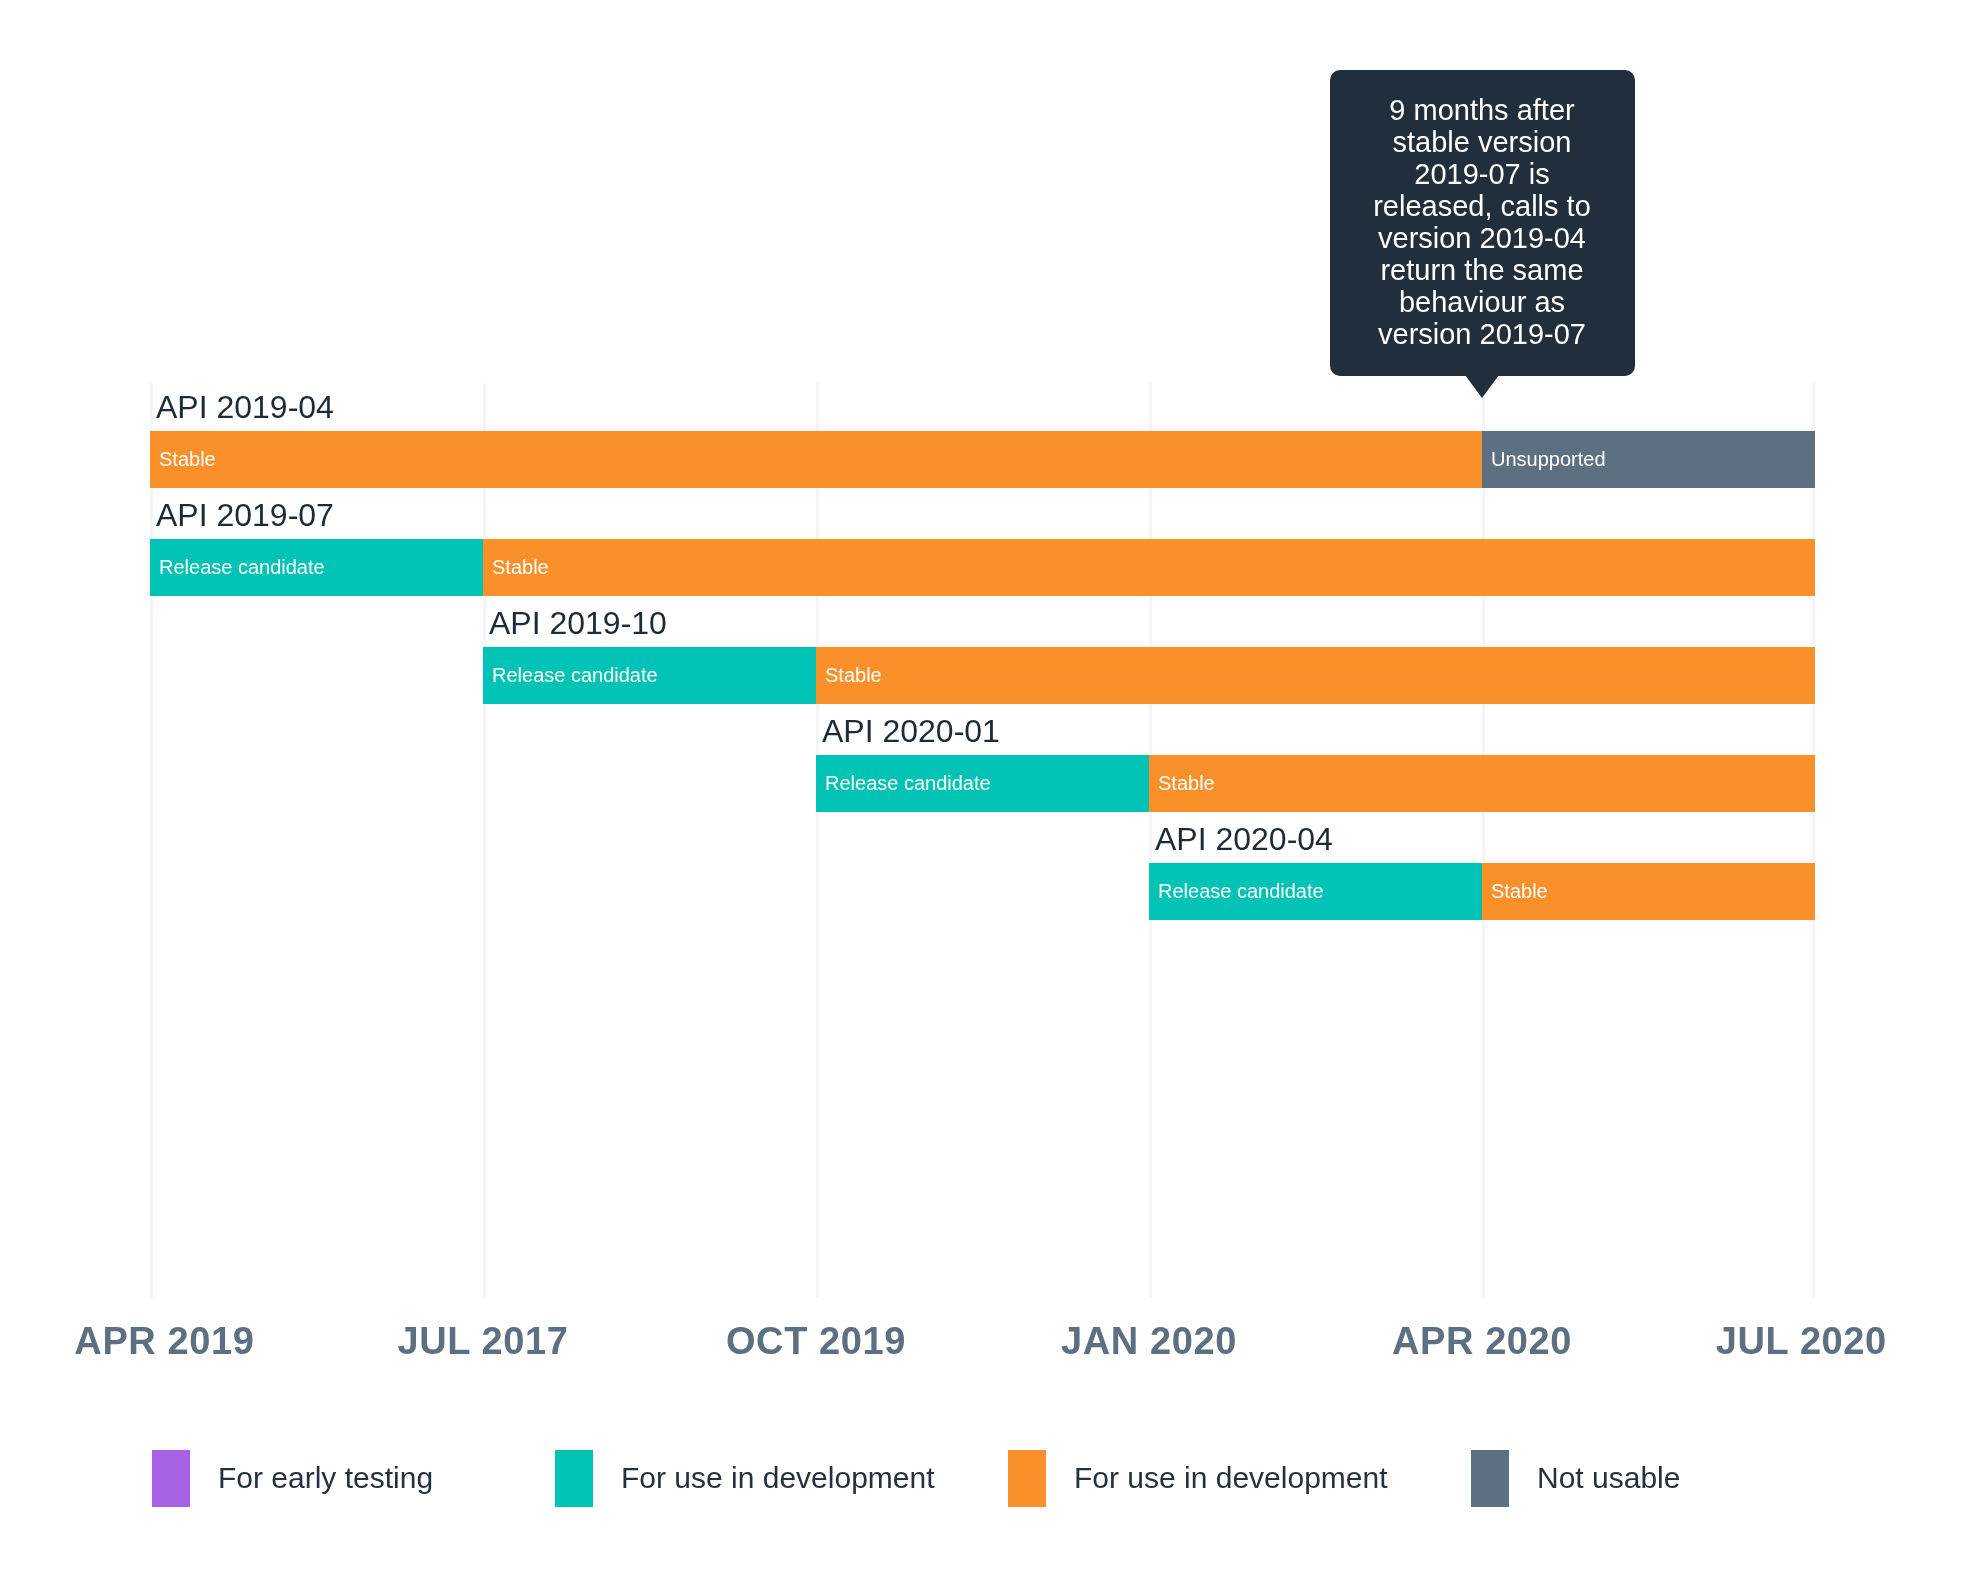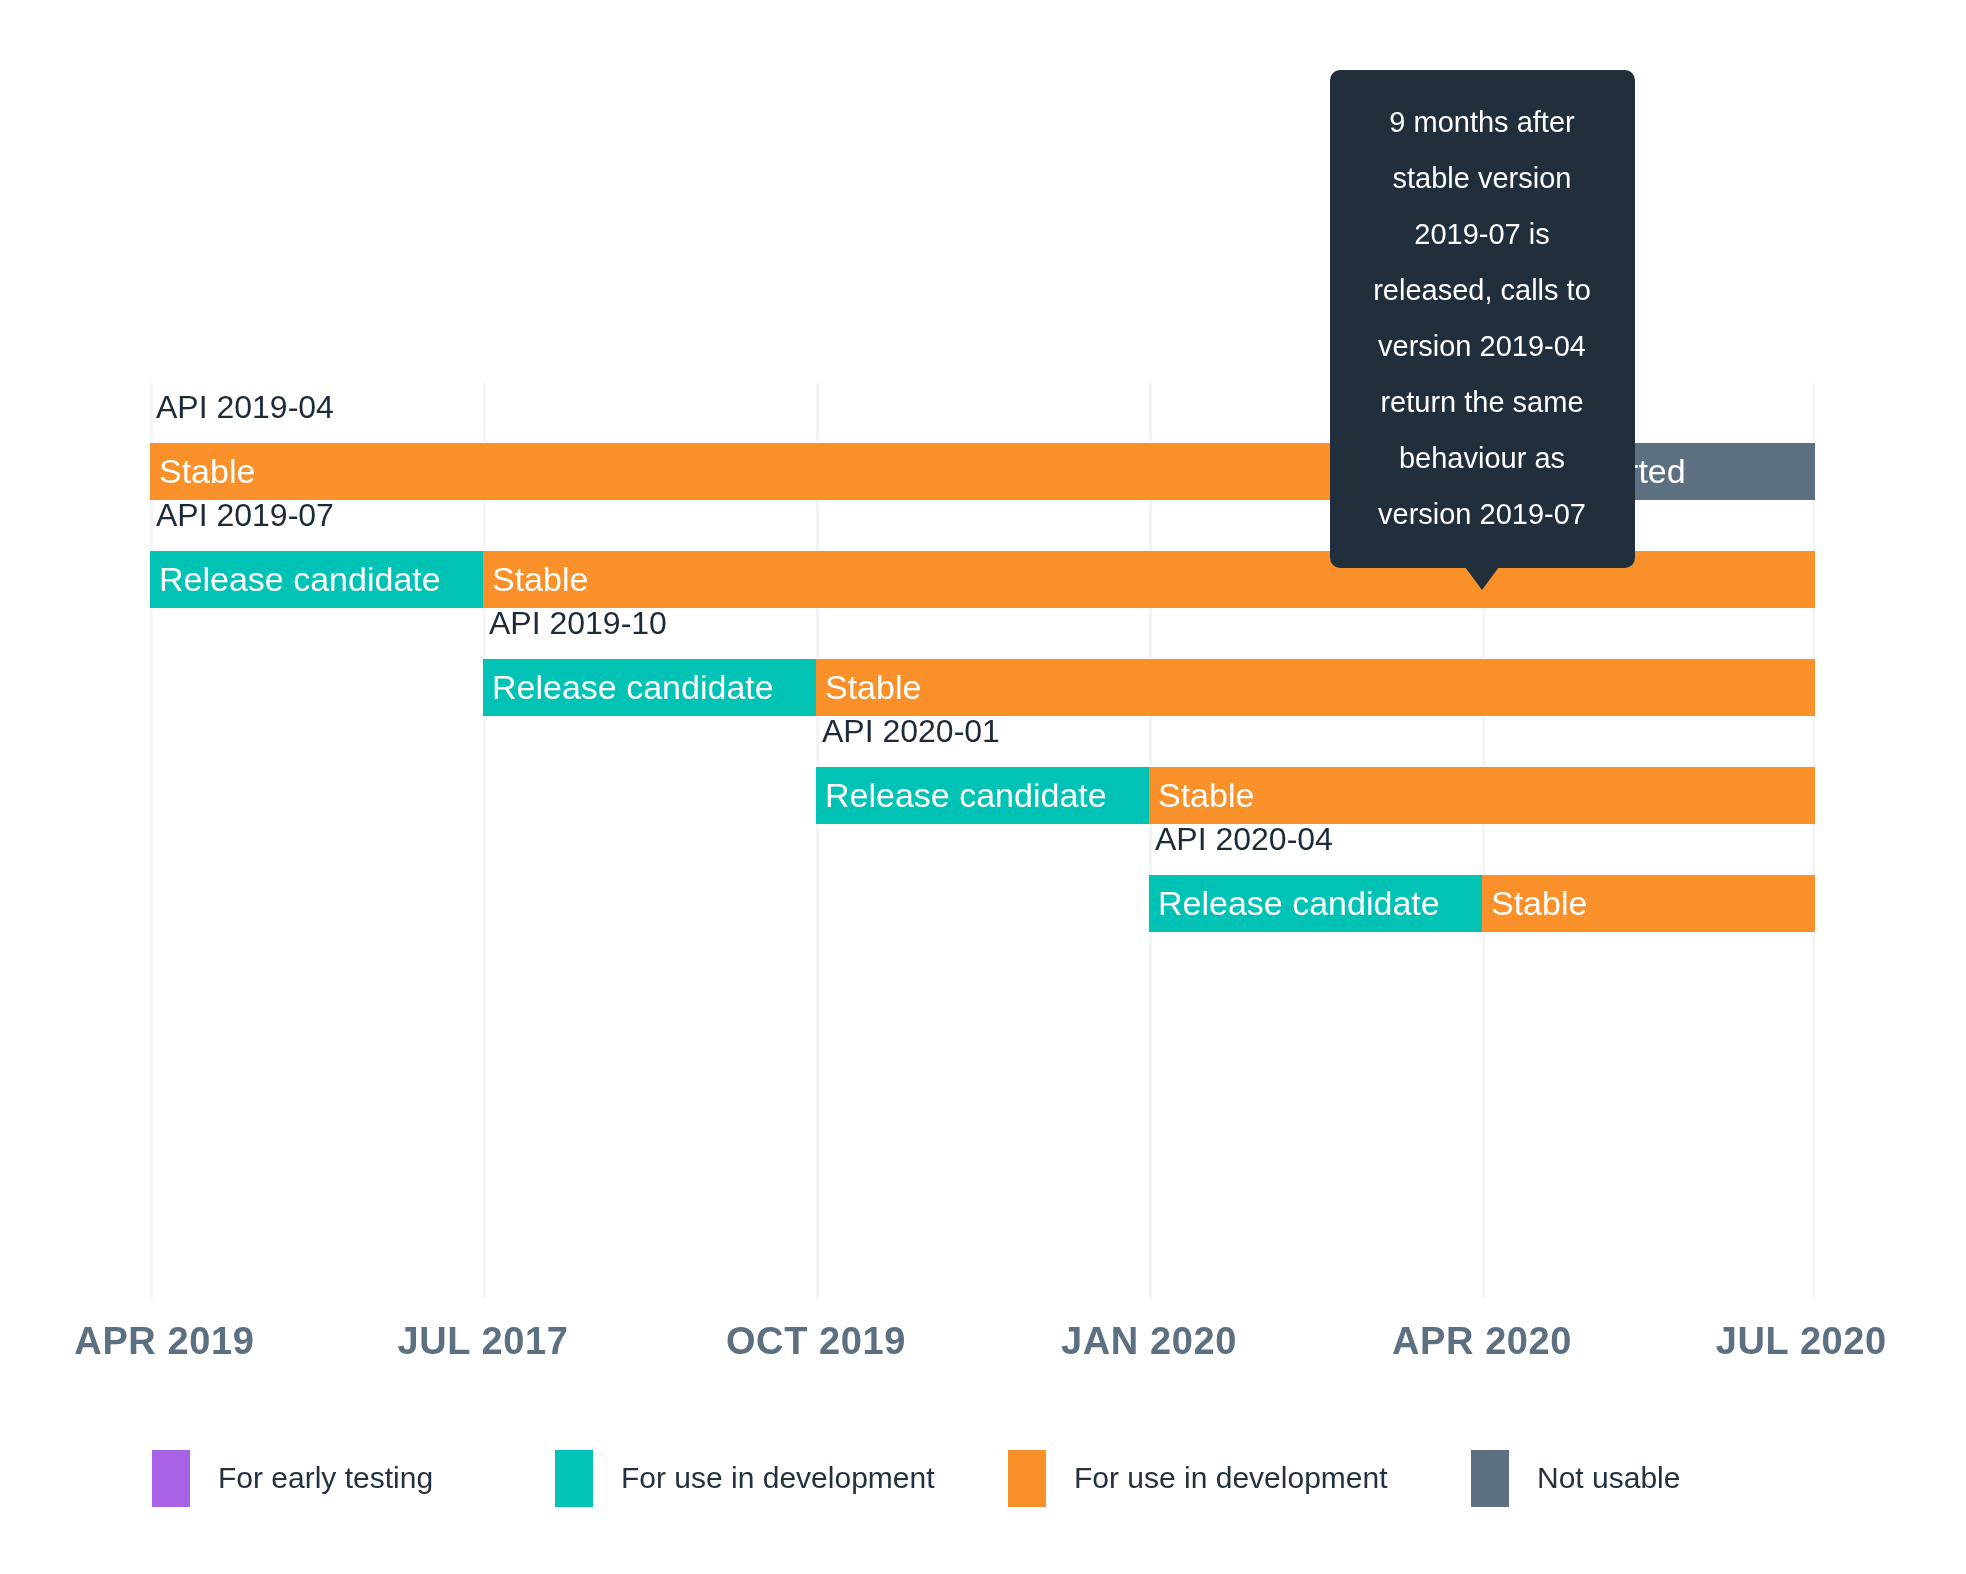--- a/index.html
+++ b/index.html
@@ -58,26 +58,26 @@
   }
   .bar-track {
     position: absolute;
     top: 48px;
     height: 57px;
     left: 0;
     width: 100%;
   }
   .seg {
     position: absolute;
-    top: 12px;
+    top: 0;
     height: 57px;
     display: flex;
     align-items: center;
     color: #ffffff;
-    font-size: 34px;
+    font-size: 20px;
     padding-left: 9px;
     white-space: nowrap;
     overflow: hidden;
   }
 
   
   #axis {
     position: absolute;
     left: 0; top: 1320px;
     width: 1966px; height: 60px;
@@ -124,21 +124,21 @@
   #tooltip {
     position: absolute;
     left: 1330px;
     top: 70px;
     width: 305px;
     background: #212f3d;
     border-radius: 10px;
     padding: 24px 22px 26px 22px;
     color: #ffffff;
     font-size: 29px;
-    line-height: 56px;
+    line-height: 32px;
     text-align: center;
   }
   #tooltip-arrow {
     position: absolute;
     left: 50%;
     bottom: -22px;
     margin-left: -17px;
     width: 0; height: 0;
     border-left: 17px solid transparent;
     border-right: 17px solid transparent;

